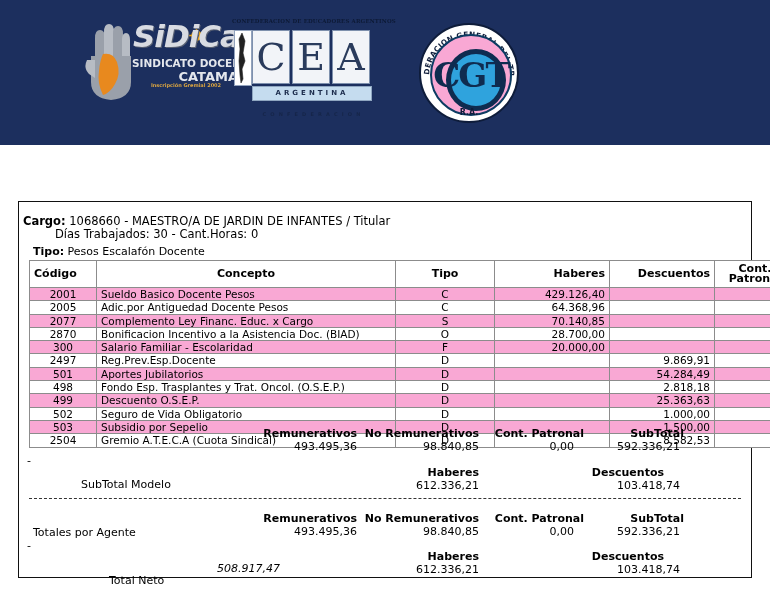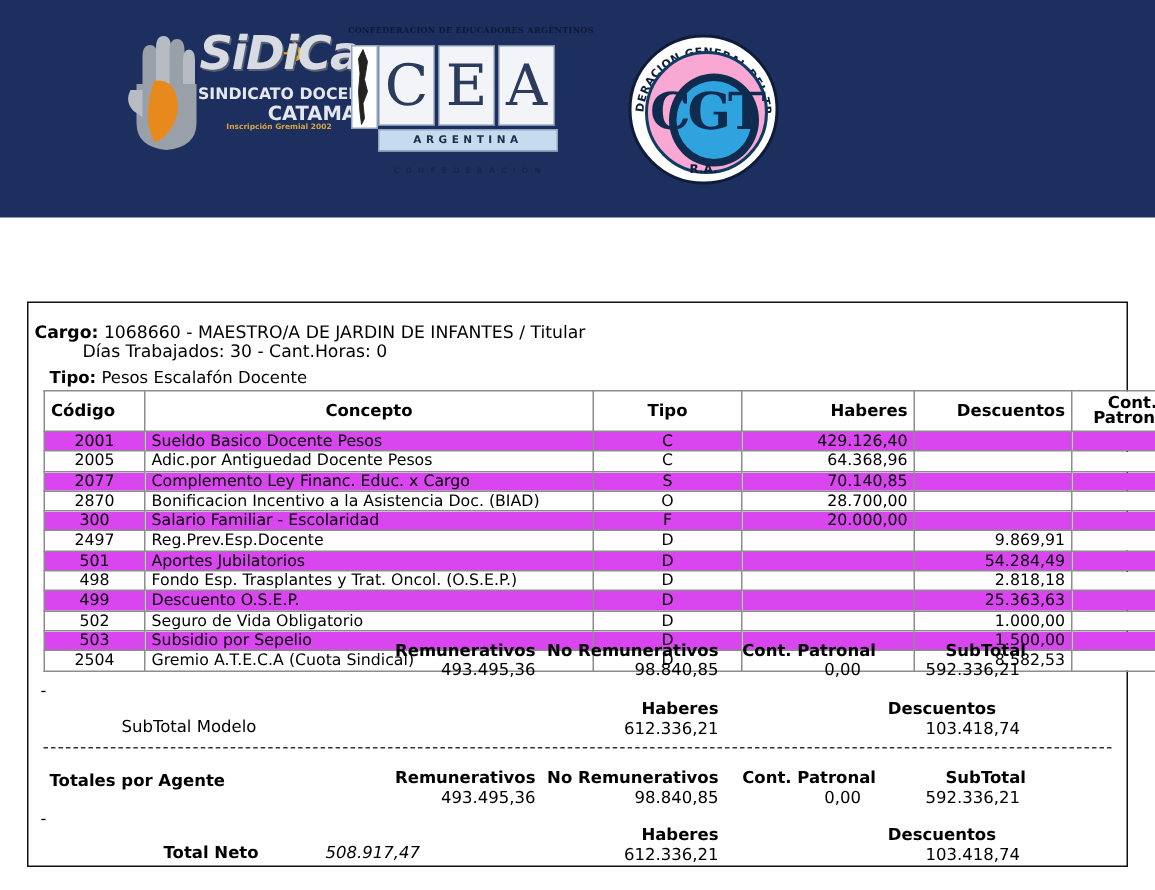--- a/index.html
+++ b/index.html
@@ -246,36 +246,36 @@
     line-height: 10px;
   }
   table.grid td {
     border: 1px solid #8c8c8c;
     padding: 0 4px;
     height: 12.3px;
     line-height: 12.3px;
     white-space: nowrap;
     overflow: hidden;
   }
-  table.grid tr.odd td { background: #d946ef; }
+  table.grid tr.odd td { background: #f9a8d4; }
   table.grid tr.even td { background: #ffffff; }
   .c-cod { width: 58px; text-align: center; }
   .c-con { width: 290px; text-align: left; }
   .c-tip { width: 90px; text-align: center; }
   .c-hab { width: 106px; text-align: right; }
   .c-des { width: 96px; text-align: right; }
   .c-pat { width: 72px; text-align: right; }
   th.c-con, th.c-cod { text-align: center; }
   th.c-cod { text-align: left; padding-left: 10px; }
   th.c-hab, th.c-des { text-align: right; padding-right: 12px; }
   th.c-pat { text-align: center; }
 
   
   .totrow { position: absolute; white-space: nowrap; font-size: 11px; }
-  .lbl { font-weight: bold; }
+  .lbl { font-weight: normal; margin-top: 12px; }
   .tcell {
     position: absolute;
     text-align: right;
   }
   .thead-cell {
     position: absolute;
     font-weight: bold;
     text-align: right;
   }
 

